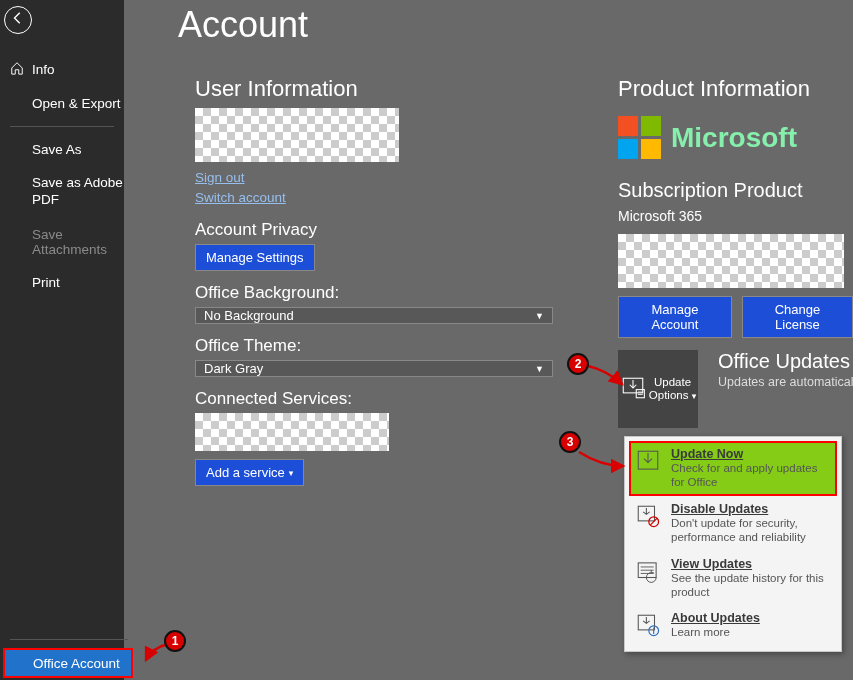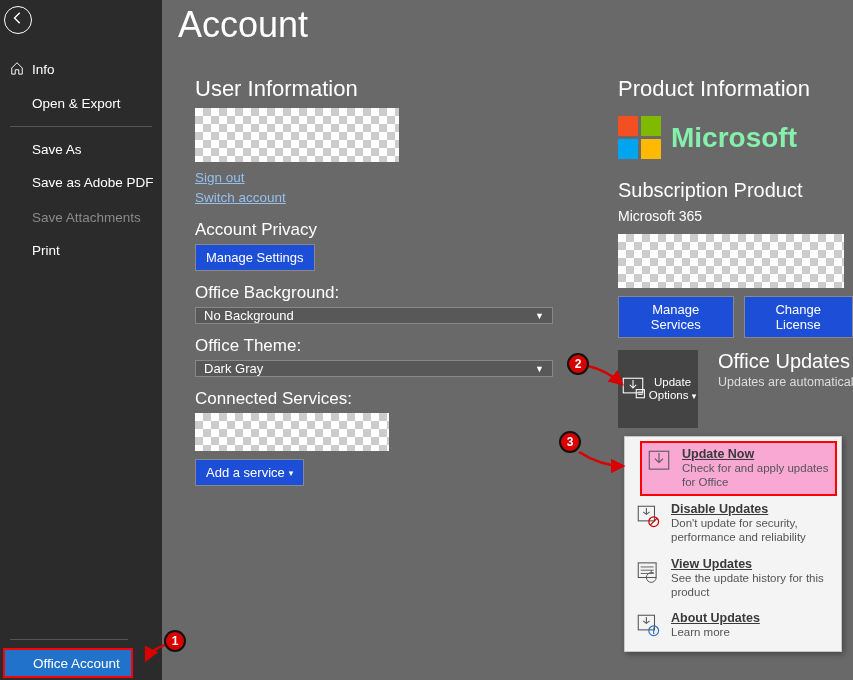--- a/index.html
+++ b/index.html
@@ -8,21 +8,21 @@
     height: 680px;
     background: #696969;
     font-family: "Segoe UI", Arial, sans-serif;
     color: #fff;
     overflow: hidden;
     position: relative;
   }
   .sidebar {
     position: absolute;
     left: 0; top: 0;
-    width: 162px;
+    width: 124px;
     height: 680px;
     background: #2b2b2b;
   }
   .back-btn {
     width: 28px; height: 28px;
     margin: 6px 0 0 4px;
     border: 1.5px solid #fff;
     border-radius: 50%;
     display: flex;
     align-items: center;
@@ -204,21 +204,21 @@
     padding: 4px;
   }
   .menu-item {
     display: flex;
     gap: 10px;
     padding: 6px 6px;
     font-size: 12px;
     align-items: flex-start;
     cursor: pointer;
   }
-  .menu-item.hover { background: #f9a8d4; border: 2.5px solid #ff0000; padding: 4px 4px; margin-left: 11px; }
+  .menu-item.hover { background: #84cc16; border: 2.5px solid #ff0000; padding: 4px 4px; }
   .menu-item svg { width: 26px; height: 26px; flex-shrink: 0; margin-top: 1px; }
   .menu-title { font-weight: 600; text-decoration: underline; font-size: 12.5px; }
   .menu-desc { color: #555; font-size: 11.5px; line-height: 1.25; }
   .menu-text { display:flex; flex-direction: column; }
 
   .badge {
     position: absolute;
     width: 22px; height: 22px;
     border-radius: 50%;
     background: #d90000;
@@ -319,21 +319,21 @@
           <div class="ms-sq3"></div>
           <div class="ms-sq4"></div>
       </div>
       <div class="ms-text">Microsoft</div>
     </div>
     <div class="section-h2" style="font-size:20px">Subscription Product</div>
     <div class="sub-label">Microsoft 365</div>
     <div class="placeholder ph-prod"></div>
     <div class="btn-row">
       <button class="gray-btn">
-        <span>Manage Services</span>
+        <span>Manage Account</span>
       </button>
       <button class="gray-btn">
         <span>Change License</span>
       </button>
     </div>
   </div>
 
   <div class="update-group">
     <div class="update-opts-btn">
       <span>

